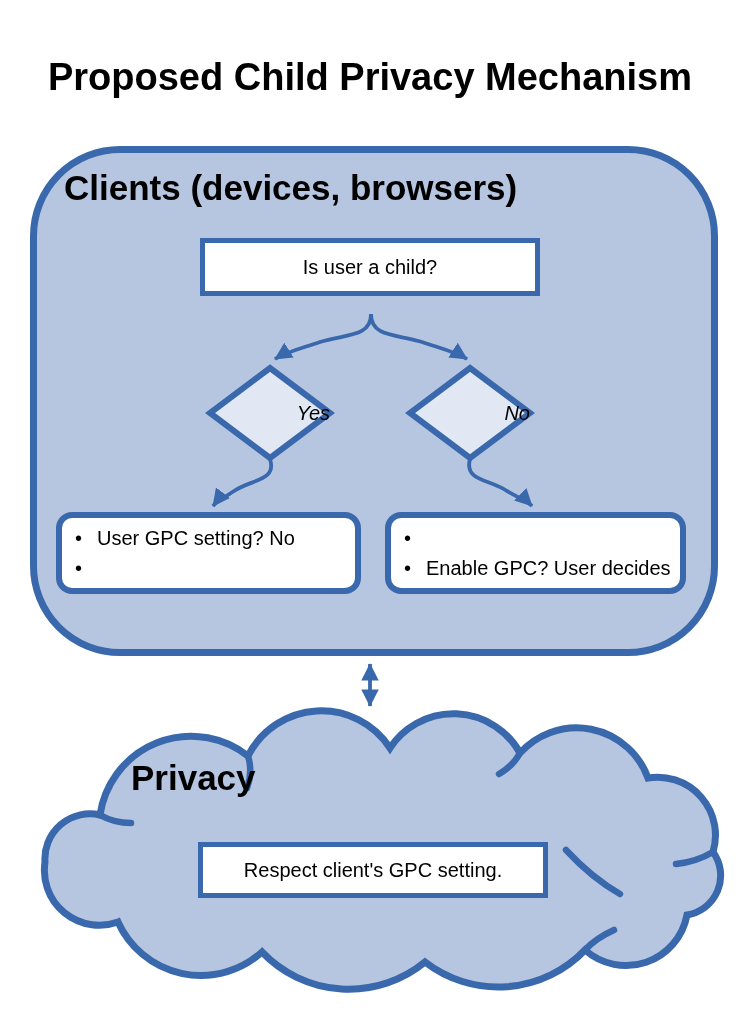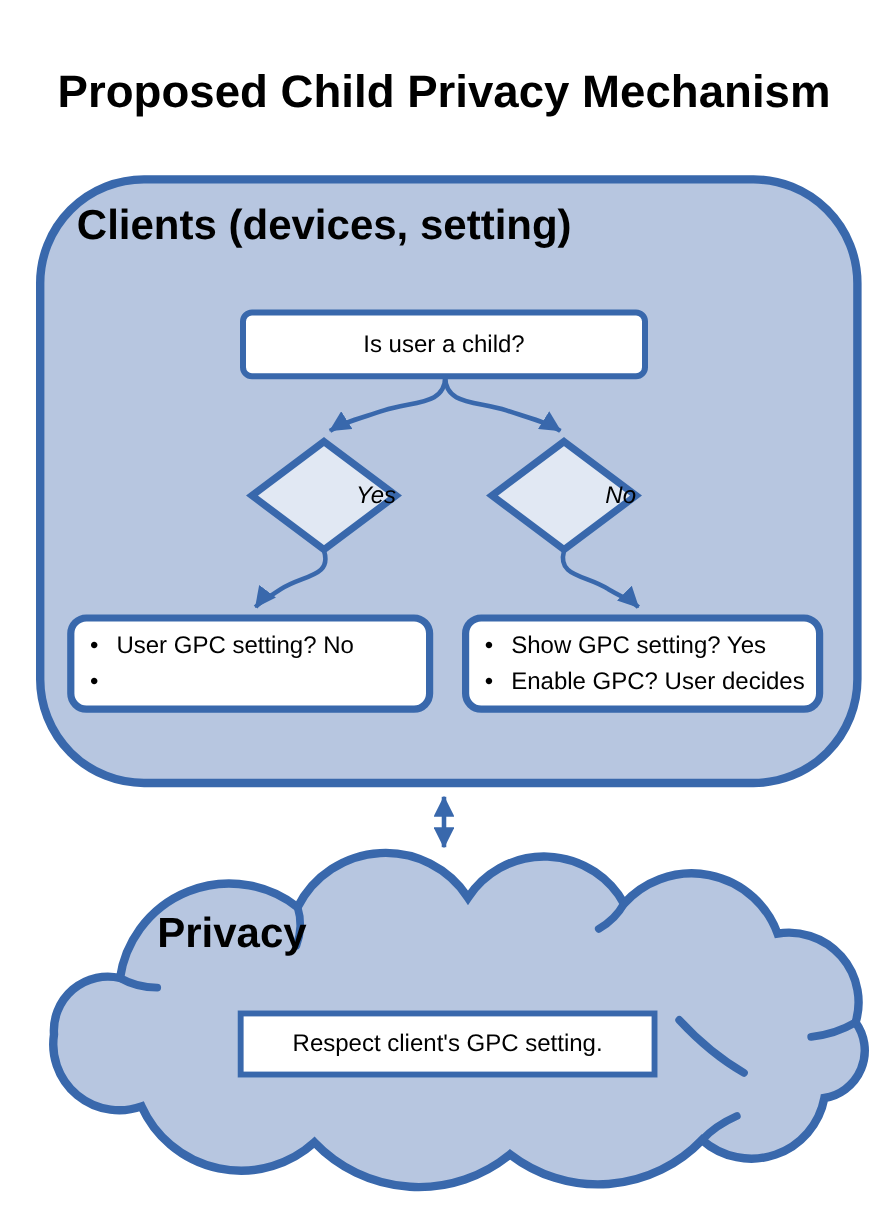--- a/index.html
+++ b/index.html
@@ -32,21 +32,21 @@
   .cloud-body{fill:var(--container-fill);stroke:var(--outline-blue);stroke-width:7;}
   .cloud-stub{fill:none;stroke:var(--outline-blue);stroke-width:6.5;stroke-linecap:round;}
   .diamond{fill:var(--diamond-fill);stroke:var(--outline-blue);stroke-width:6;stroke-linejoin:miter;}
   .connector{fill:none;stroke:var(--outline-blue);stroke-width:3.8;}
   .arrowhead{fill:var(--outline-blue);}
   .white-box{
     position:absolute;box-sizing:border-box;background:var(--box-fill);
     border:5px solid var(--outline-blue);
   }
   .question-box{
-    left:200px;top:258px;width:340px;height:58px;border-radius:10px;border-width:5px;
+    left:200px;top:238px;width:340px;height:58px;border-radius:0;border-width:5px;
     display:flex;align-items:center;justify-content:center;font-size:20px;
   }
   .result-box{
     top:512px;height:82px;border-radius:16px;border-width:6px;
     display:flex;flex-direction:column;justify-content:center;gap:2px;
     padding-left:13px;font-size:20px;line-height:28px;
   }
   .result-box.left{left:56px;width:305px;}
   .result-box.right{left:385px;width:301px;}
   .bullet-line{display:flex;white-space:nowrap;}
@@ -105,21 +105,21 @@
 
     <path class="connector" marker-end="url(#arrow)" d="M 371,314 C 371,338 344,334 320,342 C 299,349 286,352 275,359"></path>
     <path class="connector" marker-end="url(#arrow)" d="M 371,314 C 371,338 398,334 422,342 C 443,349 456,352 467,359"></path>
 
     <path class="connector" marker-end="url(#arrow)" d="M 270,459 C 277,481 252,479 234,491 C 222,499 216,502 213,506"></path>
     <path class="connector" marker-end="url(#arrow)" d="M 470,459 C 464,481 489,479 507,491 C 521,499 528,502 532,506"></path>
 
     <path class="connector" marker-start="url(#arrow)" marker-end="url(#arrow)" d="M 370,664 L 370,706"></path>
   </svg>
 
-  <div class="section-heading clients-heading">Clients (devices, setting)</div>
+  <div class="section-heading clients-heading">Clients (devices, browsers)</div>
 
   <div class="white-box question-box">
     <span>Is user a child?</span>
   </div>
 
   <div class="diamond-label yes">Yes</div>
   <div class="diamond-label no">No</div>
 
   <div class="white-box result-box left">
     <div class="bullet-line">
@@ -127,21 +127,20 @@
       <span>User GPC setting? No</span>
     </div>
     <div class="bullet-line">
       <span class="bullet-glyph">•</span>
     </div>
   </div>
 
   <div class="white-box result-box right">
     <div class="bullet-line">
       <span class="bullet-glyph">•</span>
-      <span>Show GPC setting? Yes</span>
     </div>
     <div class="bullet-line">
       <span class="bullet-glyph">•</span>
       <span>Enable GPC? User decides</span>
     </div>
   </div>
 
   <div class="section-heading websites-heading">Privacy</div>
 
   <div class="white-box respect-box">

